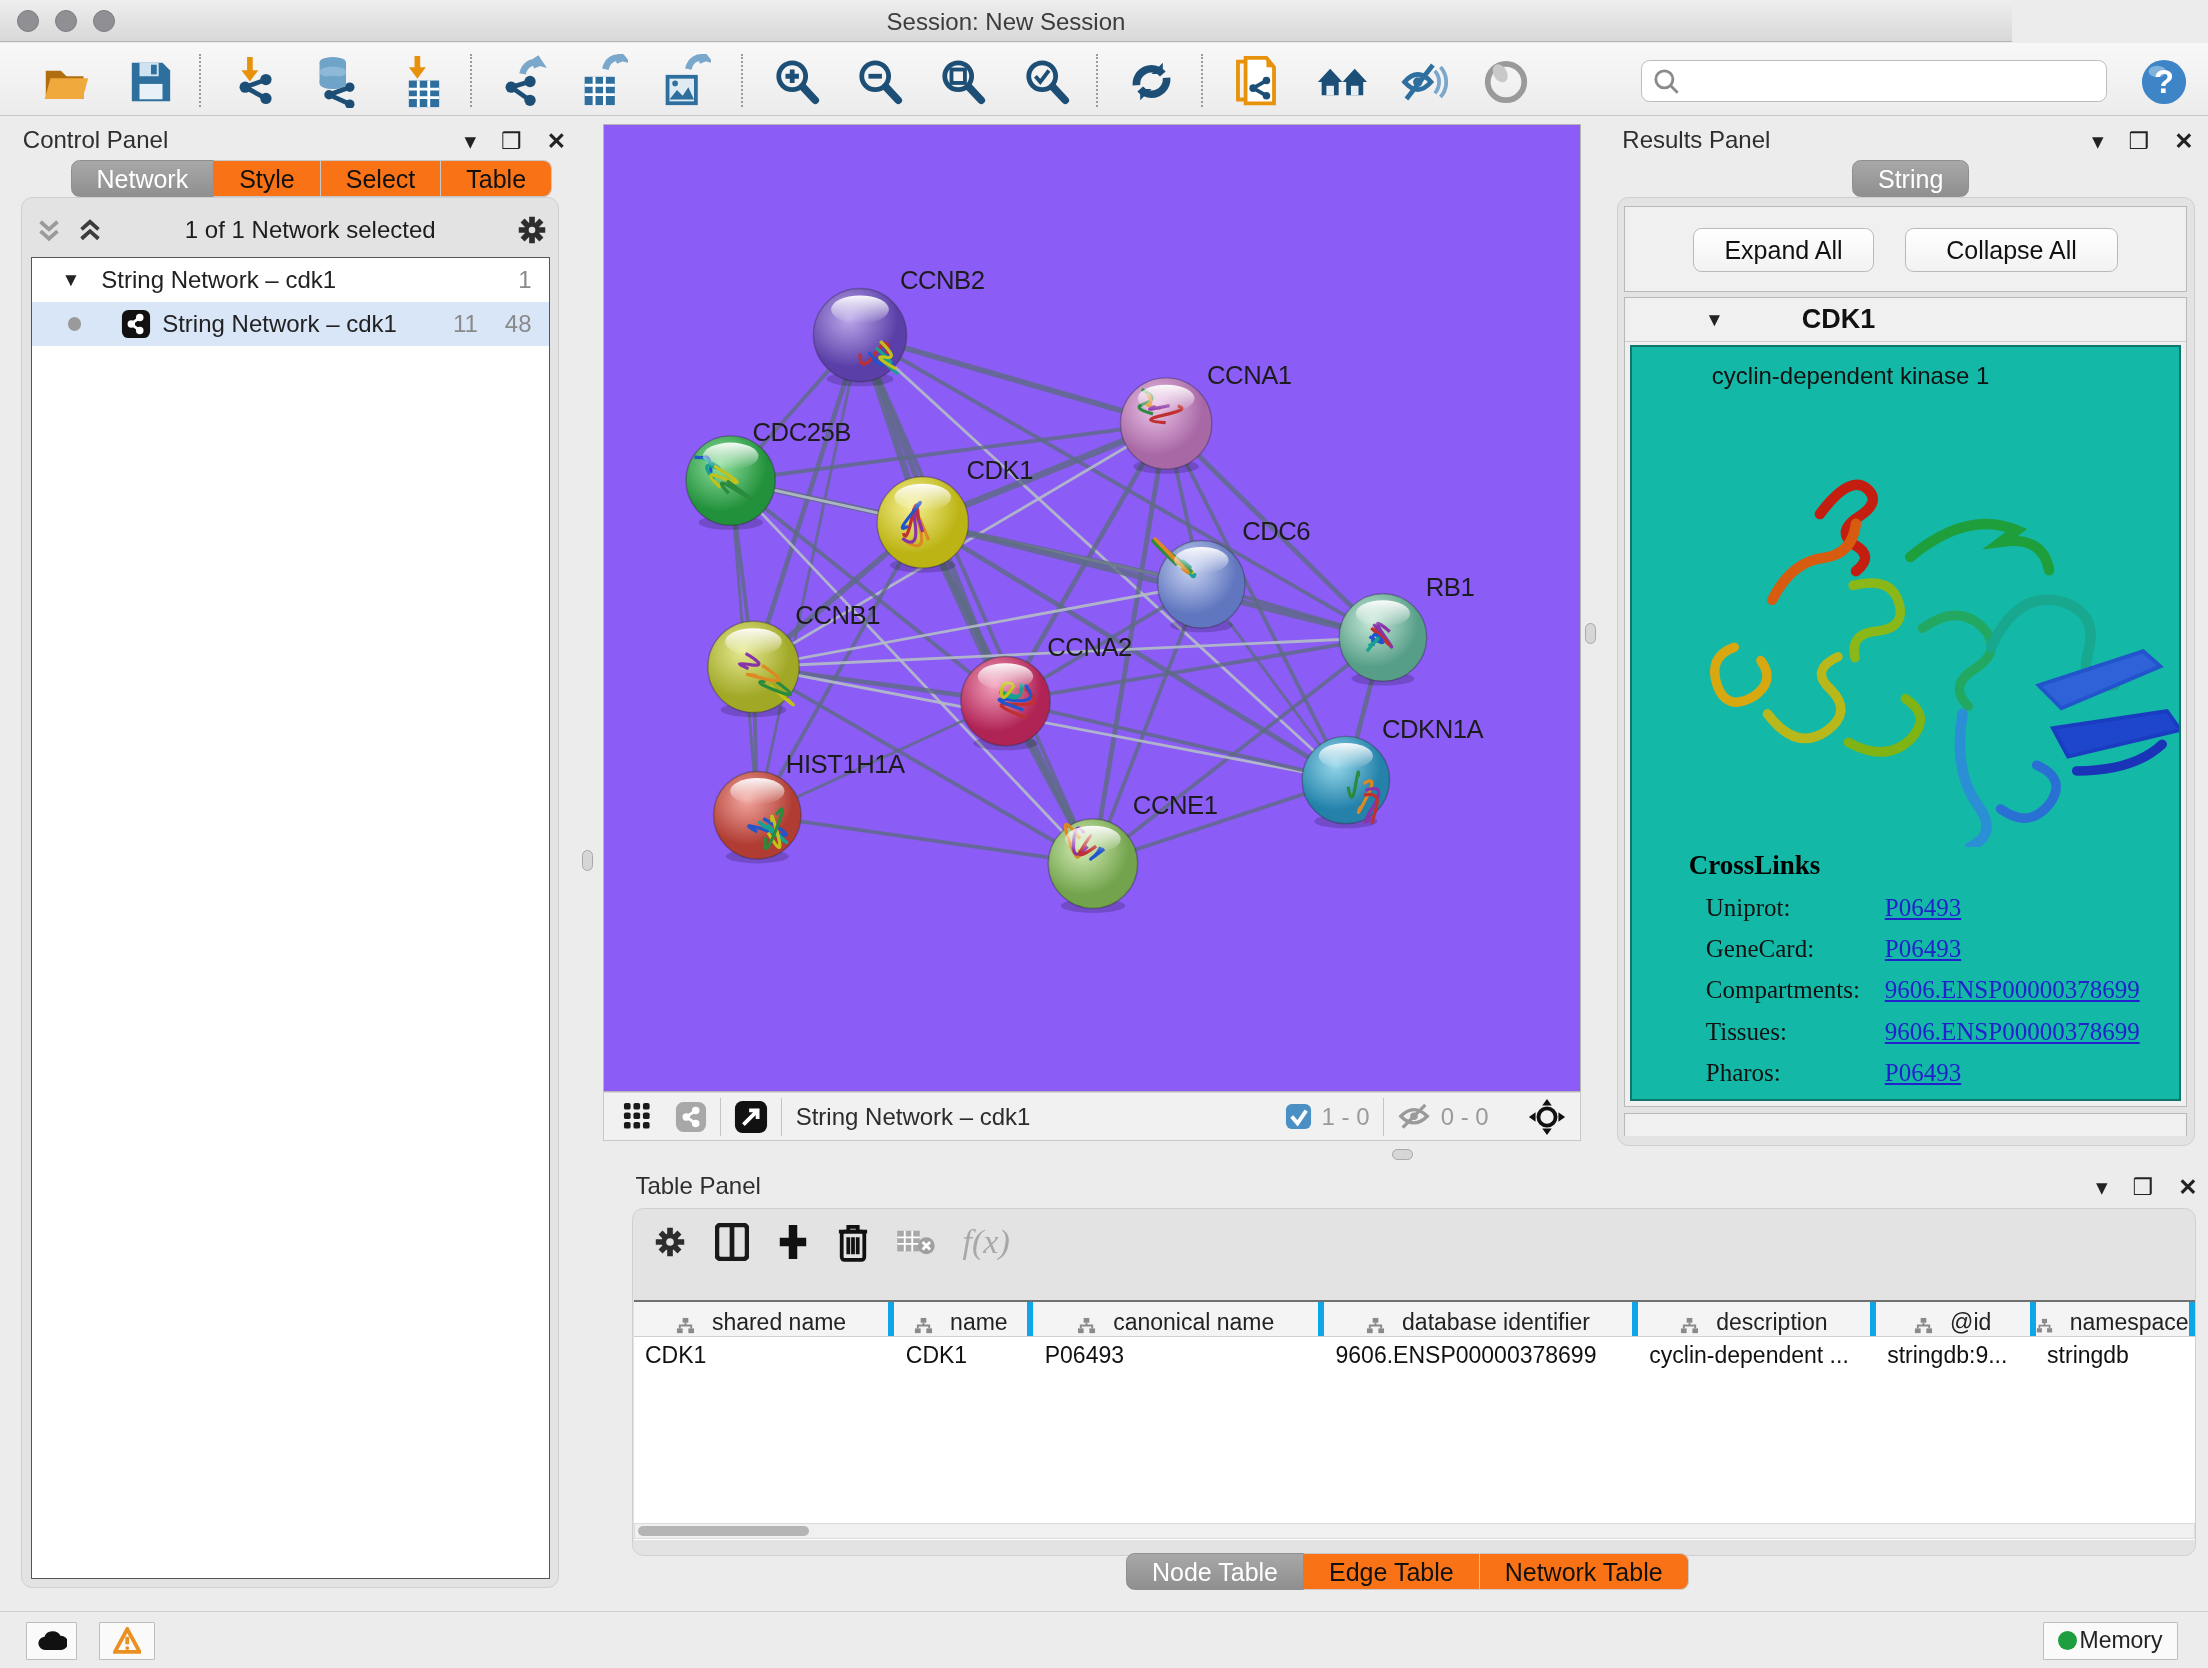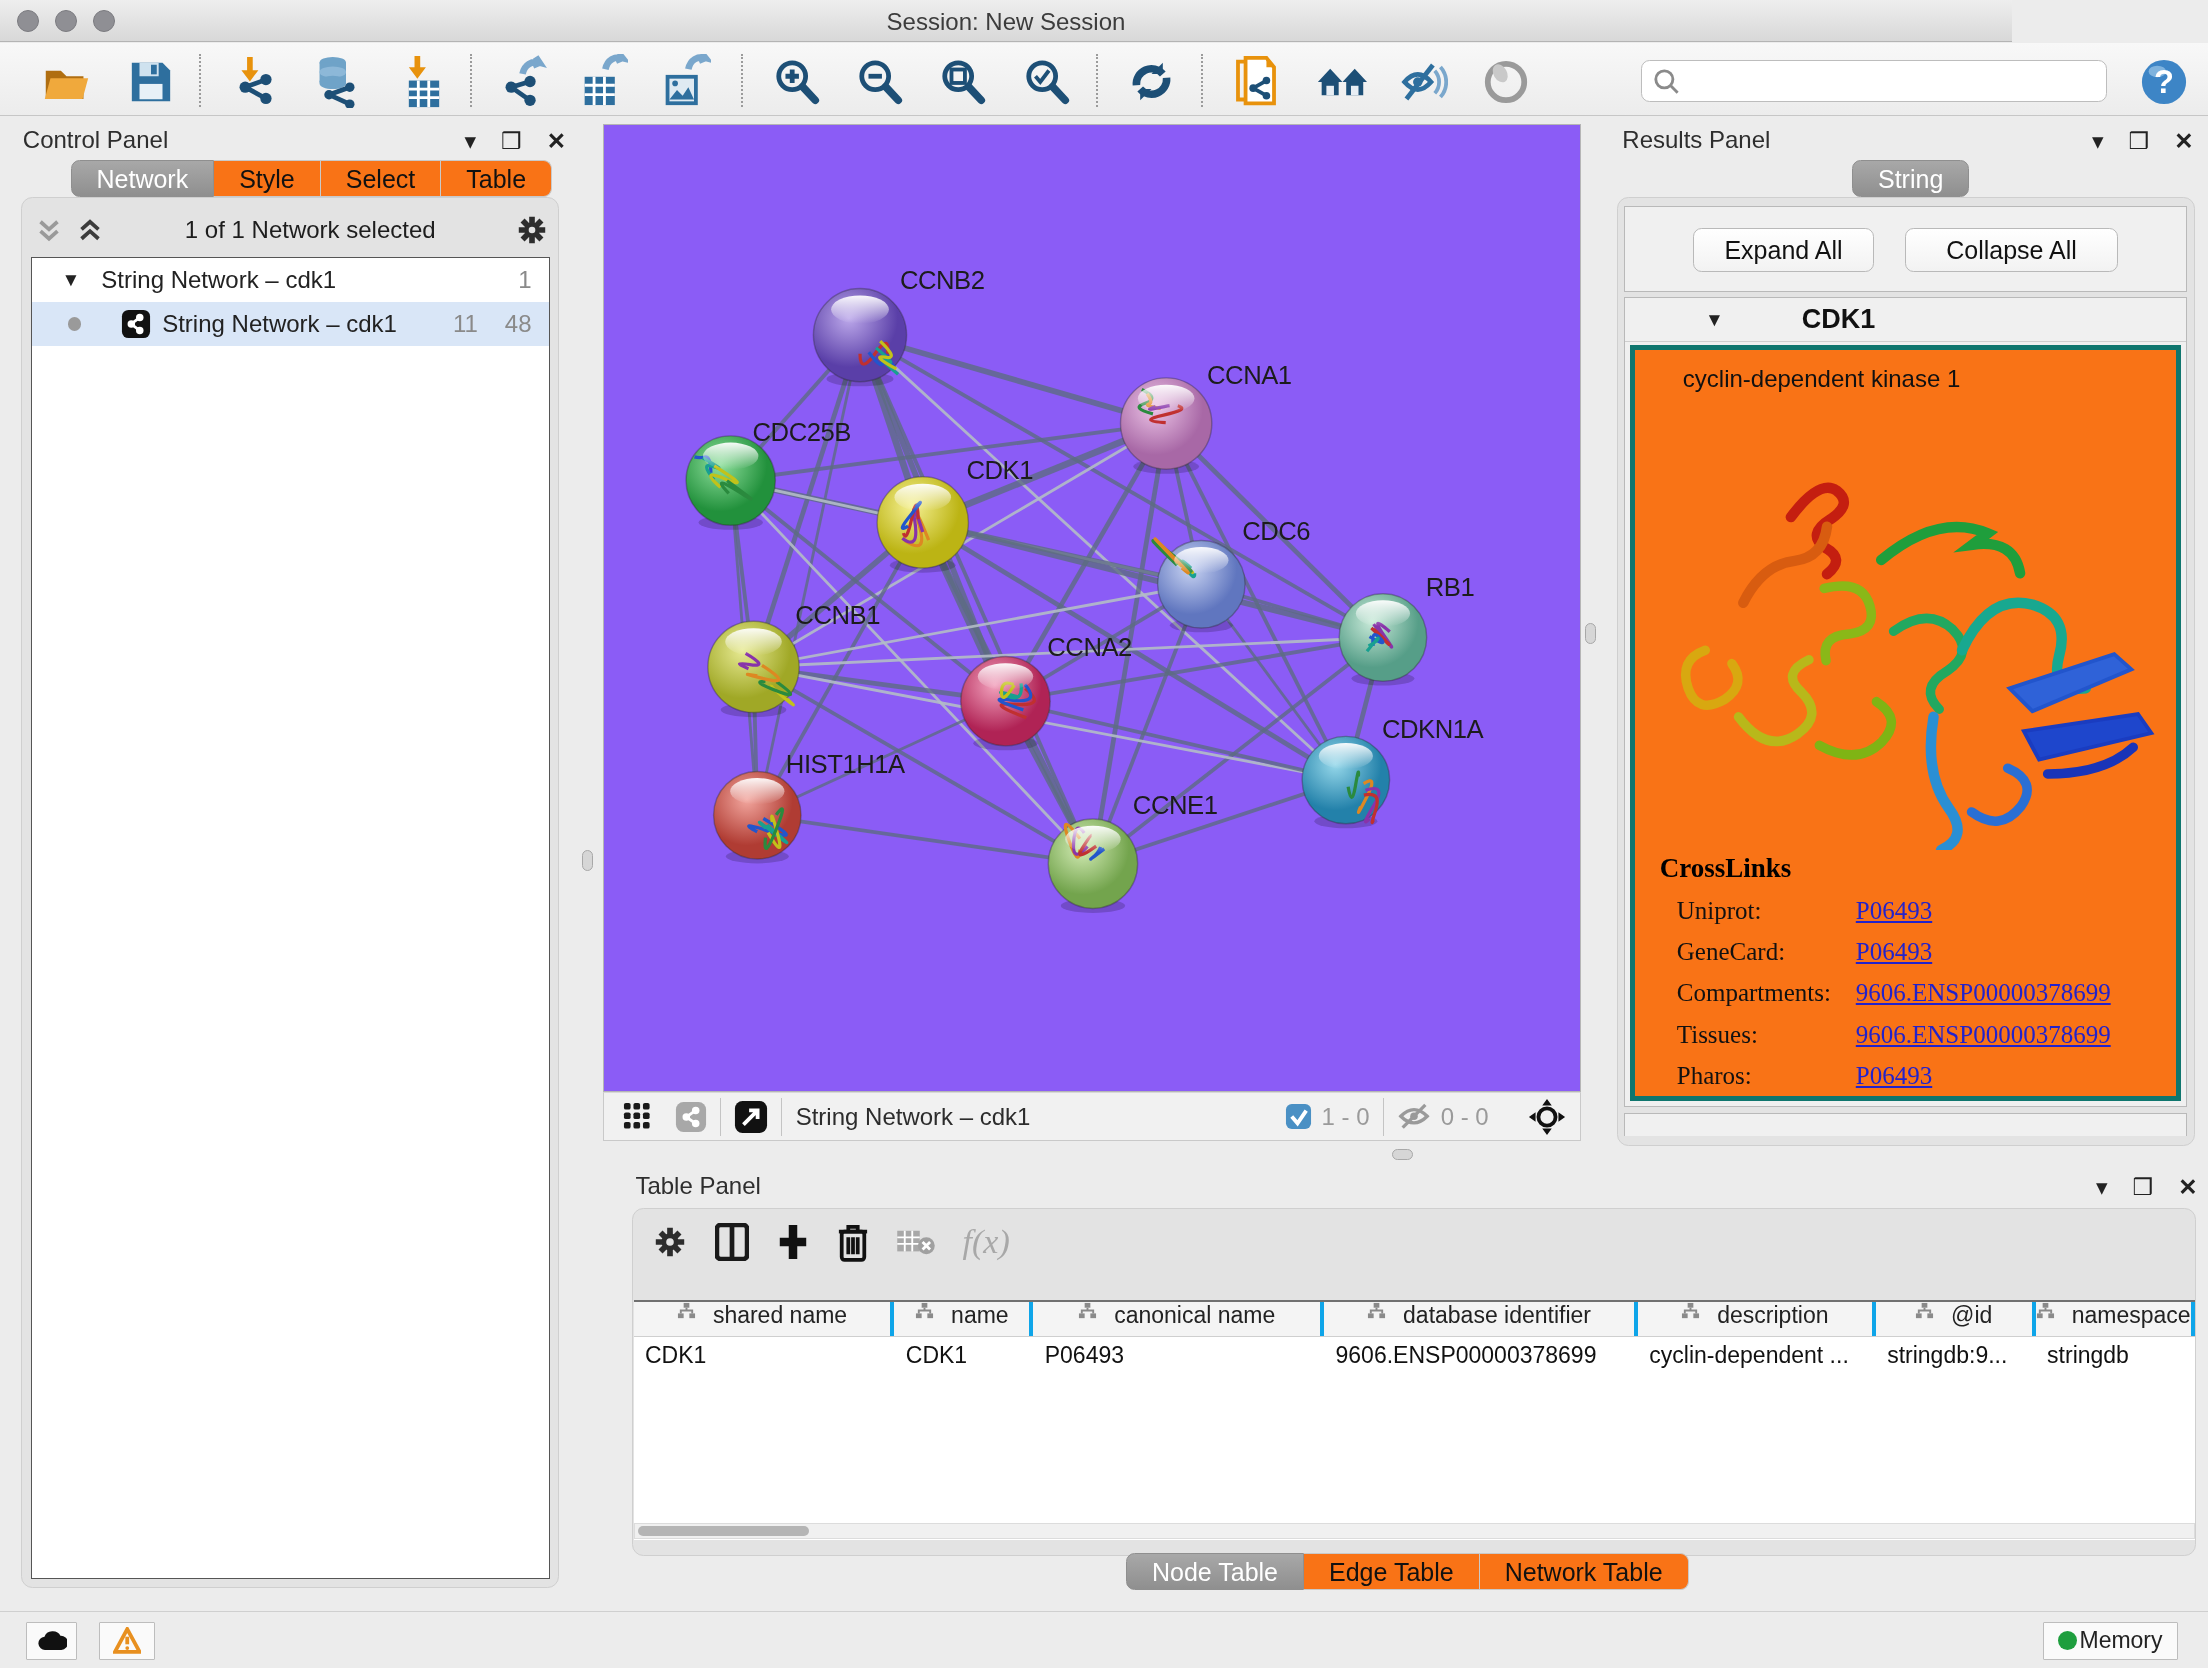--- a/index.html
+++ b/index.html
@@ -60,37 +60,37 @@
 
   
   .results-panel { position:absolute; left:1609px; top:122px; width:592px; height:1027px; }
   .rp-container { position:absolute; left:7.6px; top:75px; width:578px; height:949px; }
   .rp-buttons-box { position:absolute; left:15px; top:84px; width:563px; height:86px; background:#f0f0f0; border:1px solid #b9b9b9; }
   .rp-btn { position:absolute; top:21px; height:44px; background:linear-gradient(#ffffff,#f2f2f2);
     border:1px solid #b9b9b9; border-radius:8.6px; font-size:25px; color:#111; display:flex; align-items:center; justify-content:center; }
   .rp-node-box { position:absolute; left:15px; top:175px; width:563px; height:810px; background:#f0f0f0; border:1px solid #b9b9b9; }
   .rp-node-head { height:44px; display:flex; align-items:center; border-bottom:1px solid #cfcfcf; }
   .rp-node-name { font-size:27px; font-weight:bold; color:#111; }
-  .rp-inner { position:absolute; left:4.8px; top:47px; right:4.8px; bottom:4.8px; border:5px solid #0f766e; background:#f97316; overflow:hidden; }
+  .rp-inner { position:absolute; left:4.8px; top:47px; right:4.8px; bottom:4.8px; border:2px solid #0f766e; background:#14b8a6; overflow:hidden;padding-left:32px; }
   .rp-desc { font-size:24px; color:#111; margin:15px 0 0 48px; }
   .crosslinks { font-family:"Liberation Serif", serif; margin-left:25px; }
   .cl-title { font-size:27px; font-weight:bold; color:#000; margin-bottom:7.6px; }
   .cl-row { display:flex; font-size:25px; margin:13.3px 0 13.3px 17px; }
   .cl-label { width:179px; color:#111; }
   .cl-link { color:#2222cc; text-decoration:underline; }
   .rp-more-strip { position:absolute; left:15px; top:991px; width:563px; height:23px; background:#f0f0f0; border:1px solid #b9b9b9; border-bottom:none; }
 
   
   .table-panel { position:absolute; left:624px; top:1168px; width:1577px; height:439px; }
   .tp-container { position:absolute; left:7.6px; top:40px; width:1564px; height:348px; }
   .tp-toolbar { position:absolute; left:19px; top:13.3px; display:flex; gap:27px; align-items:center; }
   .tp-table { position:absolute; left:1px; top:91px; width:1561px; height:240px; background:#fff; border-top:2.9px solid #707070; }
   .tp-header { display:flex; background:#f4f4f4; border-bottom:1px solid #cfcfcf; height:35px; }
-  .tp-hcell { display:flex; align-items:flex-start; justify-content:center; gap:17px; font-size:23px; color:#222;
-    border-right:4px solid #0ea5e9; overflow:hidden; white-space:nowrap; }
+  .tp-hcell { display:flex; align-items:flex-end; justify-content:center; gap:17px; font-size:23px; color:#222;
+    border-right:6px solid #0ea5e9; overflow:hidden; white-space:nowrap; }
   .tp-row { display:flex; height:36px; }
   .tp-cell { font-size:23px; color:#111; padding:4.8px 0 0 11.4px; overflow:hidden; white-space:nowrap; }
   .tp-hscroll { position:absolute; left:1px; top:314px; width:1561px; height:16px; background:#f0f0f0; border:1px solid #dcdcdc; }
   .tp-thumb { position:absolute; left:3.8px; top:1.9px; width:171px; height:10.5px; background:#b5b5b5; border-radius:5.7px; }
   .tp-tabs { position:absolute; left:502px; top:385px; }
 
   
   .statusbar { position:absolute; left:0; top:1611px; width:2208px; height:57px; background:#ececec; border-top:1px solid #cfcfcf; }
   .sb-btn { position:absolute; top:9.5px; height:38px; background:#fafafa; border:1px solid #bdbdbd; border-radius:1px;
     display:flex; align-items:center; justify-content:center; font-size:23px; gap:2px; }

